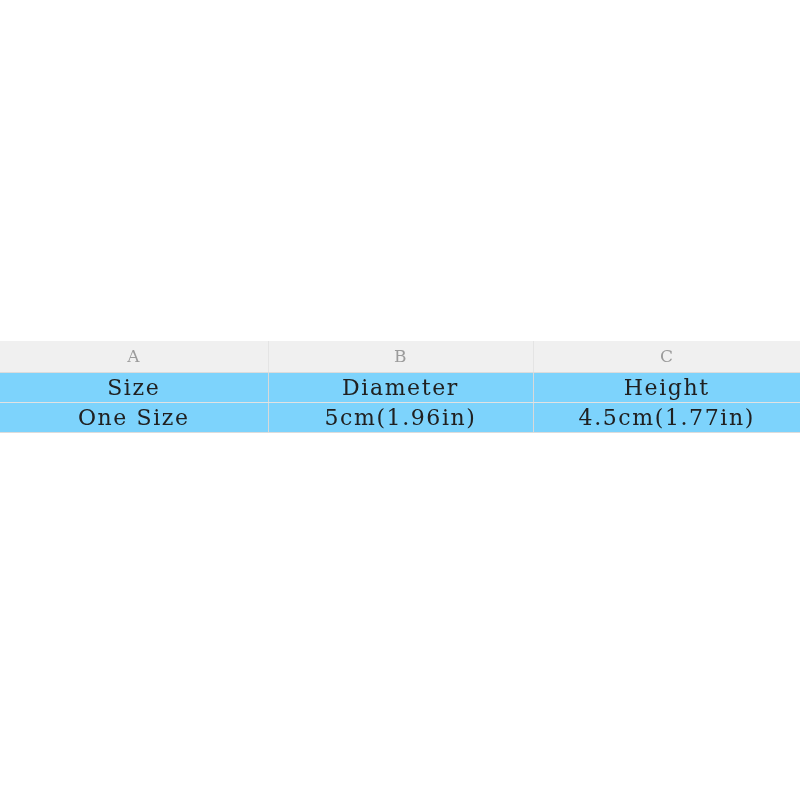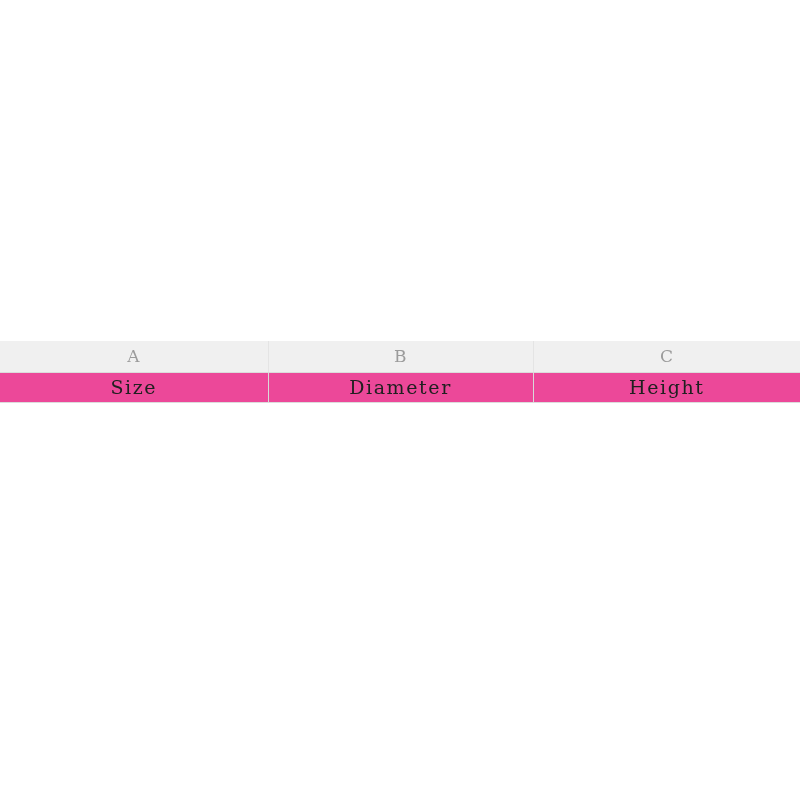--- a/index.html
+++ b/index.html
@@ -68,23 +68,23 @@
     border-right: 1px solid #e4e4e4;
   }
   table.size-table thead th:last-child {
     border-right: none;
   }
 
   
   table.size-table tbody td {
     height: 29px;
     line-height: 29px;
-    background: #ec4899;
+    background: #7dd3fc;
     color: #202020;
-    font-size: 19px;
+    font-size: 22px;
     letter-spacing: 1.6px;
   }
 
   table.size-table tbody tr:last-child td {
     border-bottom: 1px solid #dcdcdc;
   }
 
   .cell-text {
     display: inline-block;
     white-space: nowrap;
@@ -120,17 +120,28 @@
           <td>
             <span class="cell-text">Size</span>
           </td>
           <td>
             <span class="cell-text">Diameter</span>
           </td>
           <td>
             <span class="cell-text">Height</span>
           </td>
         </tr>
+        <tr>
+          <td>
+            <span class="cell-text">One Size</span>
+          </td>
+          <td>
+            <span class="cell-text">5cm(1.96in)</span>
+          </td>
+          <td>
+            <span class="cell-text">4.5cm(1.77in)</span>
+          </td>
+        </tr>
       </tbody>
     </table>
   </div>
 
 </div>
 
 </body></html>

